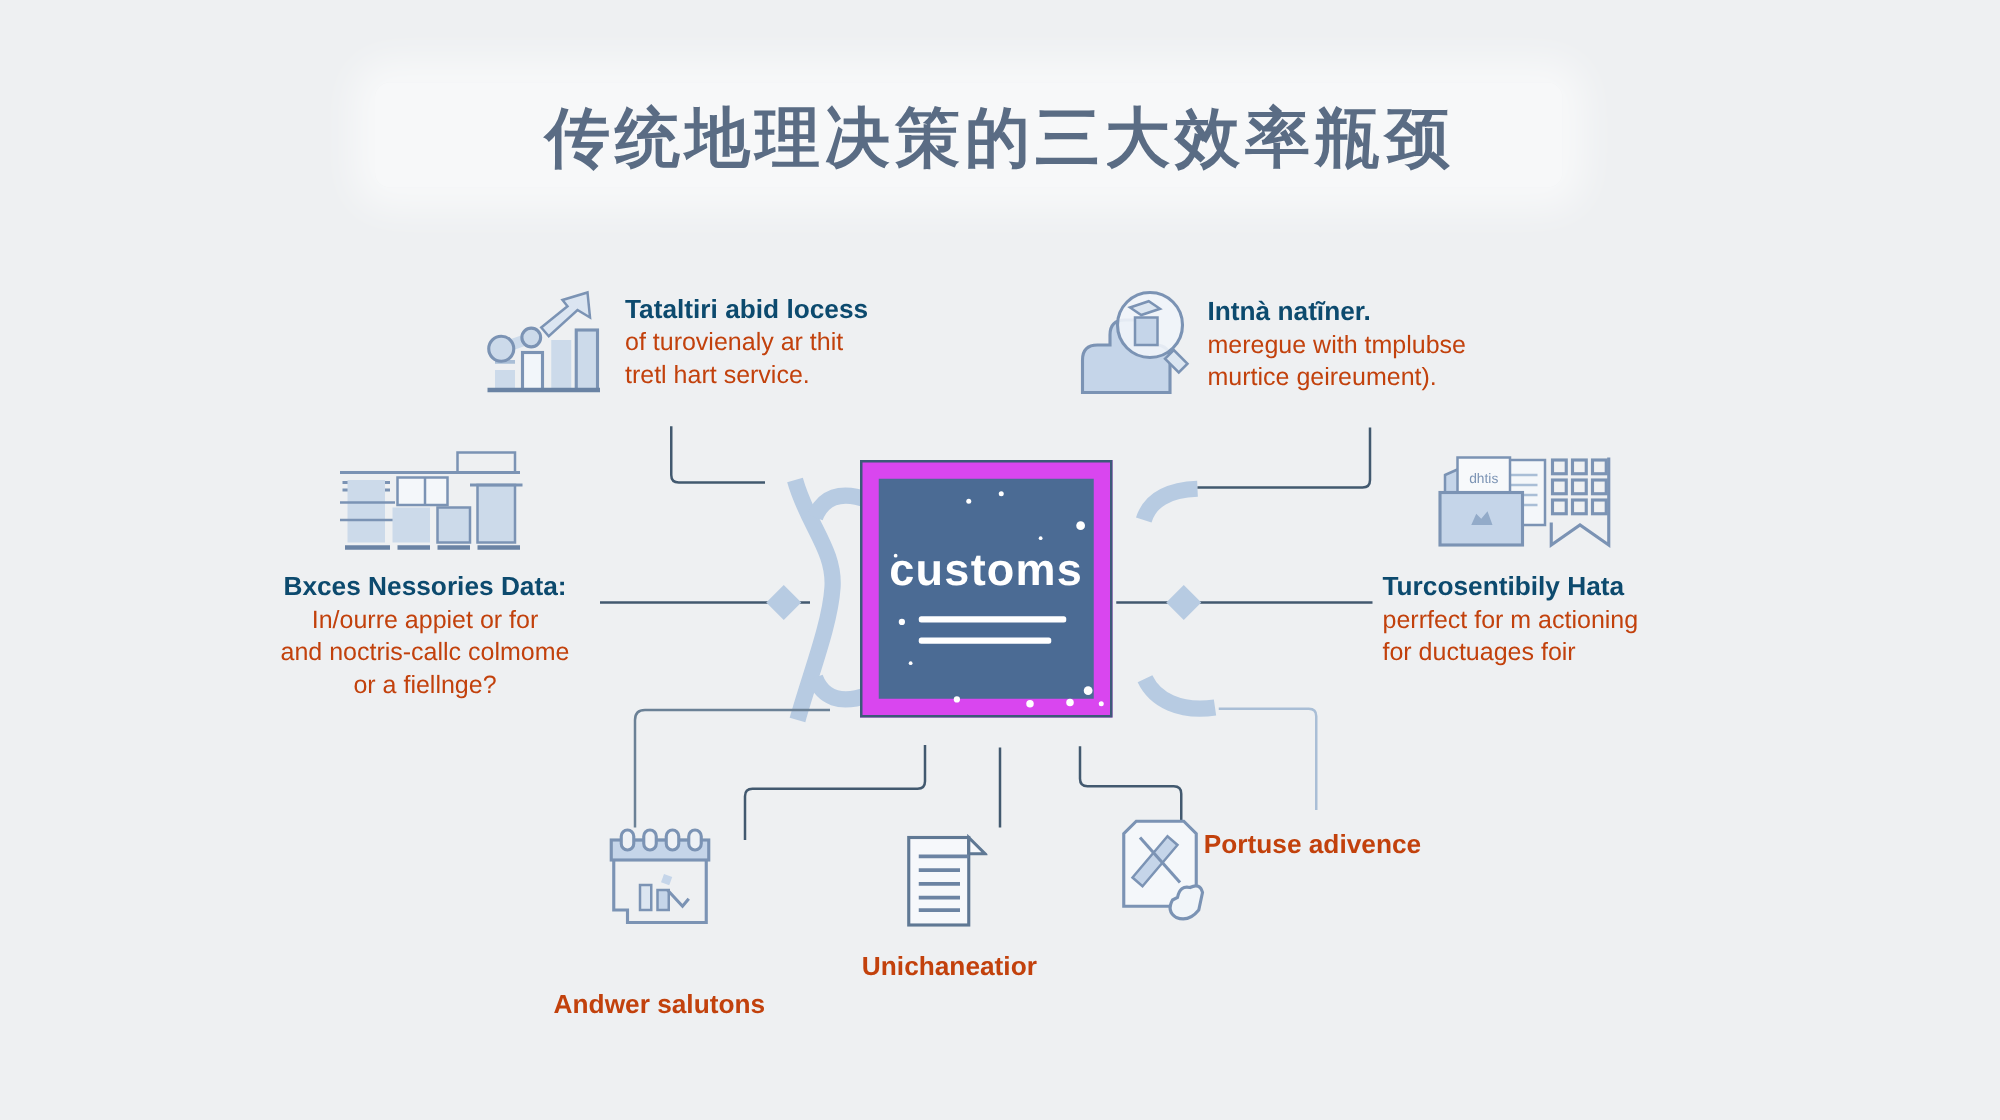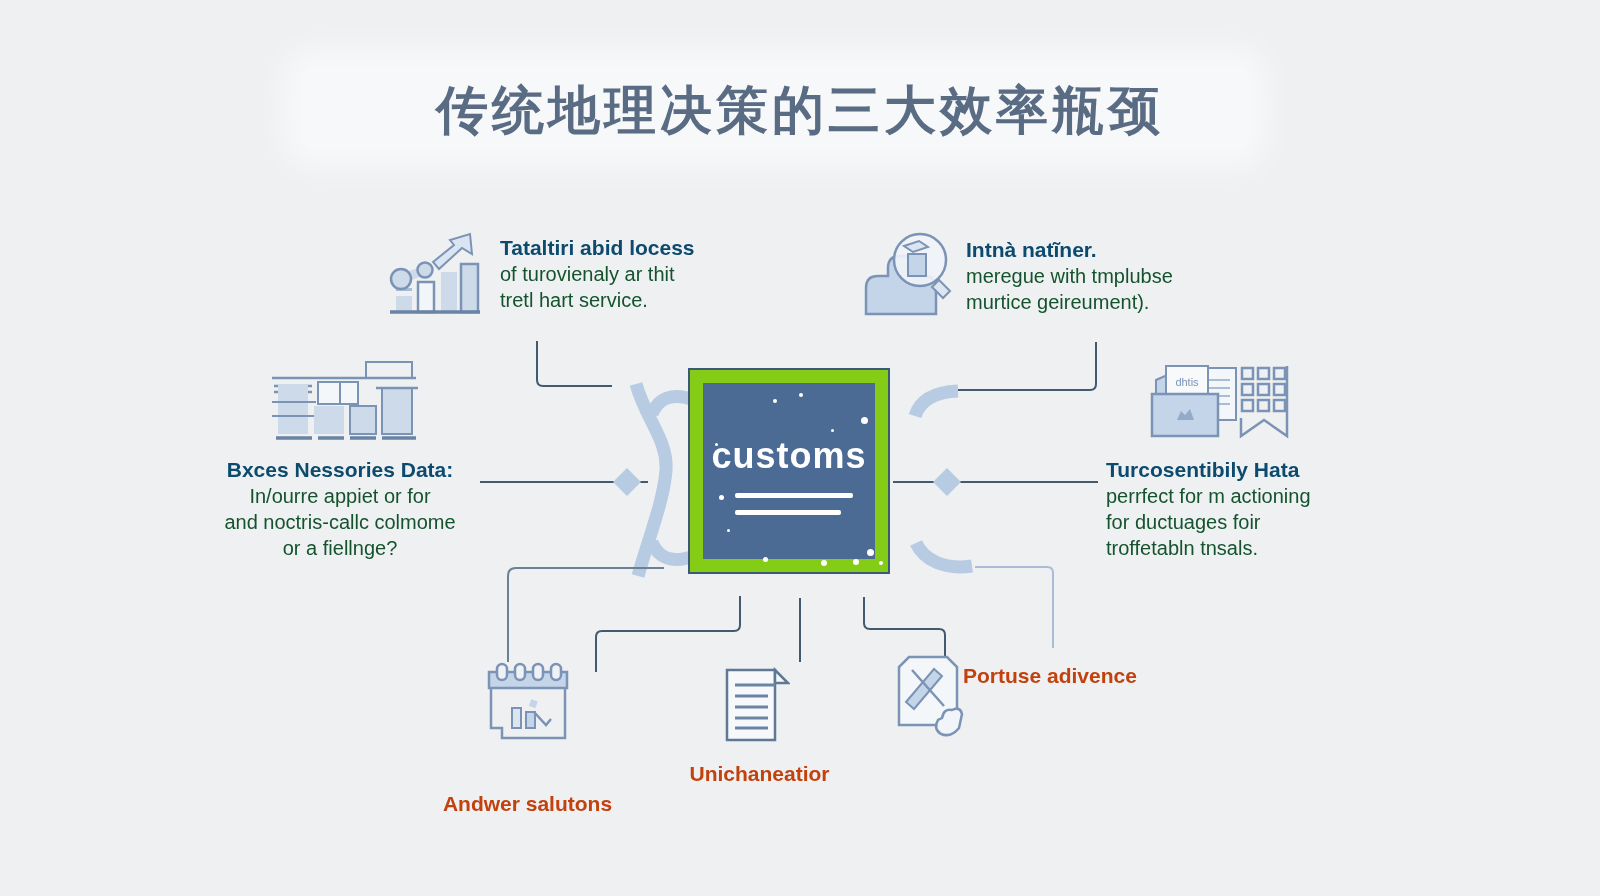--- a/index.html
+++ b/index.html
@@ -14,31 +14,31 @@
   .title-band{
     left:300px;top:66px;width:950px;height:84px;
     background:rgba(255,255,255,0.55);border-radius:12px;
     box-shadow:0 0 30px 18px rgba(255,255,255,0.55);
   }
   .title{
     left:0;top:76px;width:1600px;text-align:center;
     font-size:52px;font-weight:700;color:#5a6c84;letter-spacing:4px;
   }
   .note .h{font-size:21px;font-weight:700;color:#0c4a6e;line-height:27px;}
-  .note .b{font-size:20px;font-weight:400;color:#14532d;line-height:26px;}
+  .note .b{font-size:20px;font-weight:400;color:#c2410c;line-height:26px;}
   .note.center{text-align:center;}
   .bottom-label{font-size:21px;font-weight:600;color:#c2410c;text-align:center;}
   .bottom-label.strong{font-weight:700;text-align:left;}
   svg{display:block;}
   .connector-layer{left:0;top:0;z-index:0;pointer-events:none;}
   .layer1{z-index:1;}
   
   .center-box{
     left:688px;top:368px;width:202px;height:206px;
-    background:#84cc16;border:2px solid #3c5a78;box-sizing:border-box;
+    background:#d946ef;border:2px solid #3c5a78;box-sizing:border-box;
     z-index:1;
   }
   .center-box-inner{
     position:absolute;left:13px;top:13px;right:13px;bottom:13px;
     background:#4b6b94;
   }
   .center-word{
     position:absolute;left:0;top:52px;width:100%;text-align:center;
     color:#ffffff;font-size:36px;font-weight:700;letter-spacing:1px;
   }
@@ -156,21 +156,20 @@
     <rect x="36" y="22" width="11" height="11" fill="none" stroke="#7b93b4" stroke-width="2.5"></rect>
     <rect x="4" y="38" width="11" height="11" fill="none" stroke="#7b93b4" stroke-width="2.5"></rect>
     <rect x="20" y="38" width="11" height="11" fill="none" stroke="#7b93b4" stroke-width="2.5"></rect>
     <rect x="36" y="38" width="11" height="11" fill="none" stroke="#7b93b4" stroke-width="2.5"></rect>
     <polyline points="3,56 3,74 26,58 49,74 49,4" fill="none" stroke="#7b93b4" stroke-width="2.5"></polyline>
   </svg>
   <div class="abs note layer1" style="left:1106px;top:456px;width:260px;">
     <div class="h">Turcosentibily Hata</div>
     <div class="b">perrfect for m actioning</div>
     <div class="b">for ductuages foir</div>
-    <div class="b">troffetabln tnsals.</div>
   </div>
 
   <div class="abs center-box">
     <div class="center-box-inner">
       <div class="center-word">customs</div>
       <div class="center-line cl1"></div>
       <div class="center-line cl2"></div>
       <div class="dot" style="left:70px;top:16px;width:4px;height:4px;"></div>
       <div class="dot" style="left:96px;top:10px;width:4px;height:4px;"></div>
       <div class="dot" style="left:158px;top:34px;width:7px;height:7px;"></div>

